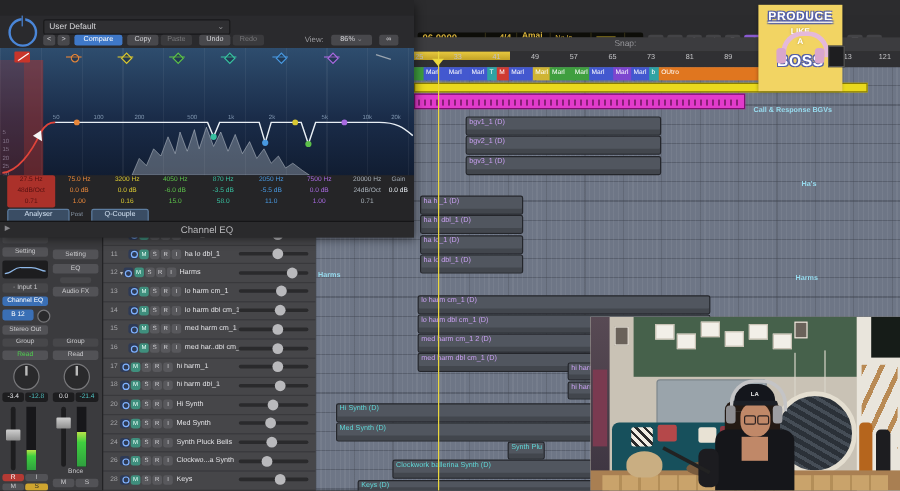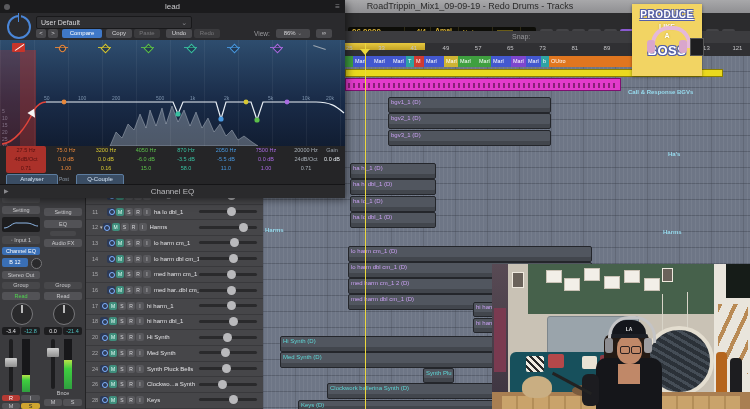--- a/index.html
+++ b/index.html
@@ -93,23 +93,20 @@
   .hp-cup{position:absolute;top:36px;width:8px;height:13px;background:#d9a6cc;border-radius:3px;}
   
   .webcam{left:492px;top:264px;width:258px;height:145px;background:#c9c2b5;overflow:hidden;z-index:30;}
   .wc{position:absolute;}
 </style>
 </head>
 <body>
 
 <div id="stage">
 
-  <div class="tb titlebar">
-    <div class="abs" style="left:305px;top:0;width:330px;text-align:center;">RoadTrippin_Mix1_09-09-19 - Redo Drums - Tracks</div>
-  </div>
 
   <div class="tb controlbar">
     <div class="lcd">
       <div class="seg" style="width:56px;">
         <span class="big">06.0000</span>
         <span class="sm">eep Tempo</span>
       </div>
       <div class="seg" style="width:20px;text-align:right;">
         <span class="big" style="font-size:7px;">4/4</span>
         <span class="sm">/16</span>
@@ -445,25 +442,20 @@
     <div class="fader-thumb" style="left:47px;top:160px;"></div>
     <div class="meter" style="left:64px;top:151px;height:50px;">
         <div class="fill" style="height:58%;"></div>
       </div>
     <div class="abs" style="left:44px;top:202px;width:38px;font-size:5.5px;text-align:center;color:#c9c9cc;">Bnce</div>
     <div class="i-btn" style="left:44px;top:211px;width:18px;height:7px;line-height:7px;">M</div>
     <div class="i-btn" style="left:63px;top:211px;width:19px;height:7px;line-height:7px;">S</div>
   </div>
 
   <div class="abs plugin" style="z-index:20;">
-    <div class="p-title">
-      <div class="abs" style="left:4px;top:4px;width:6px;height:6px;border-radius:50%;background:#5a5a5e;"></div>
-      <span>lead</span>
-      <div class="abs" style="right:5px;top:0;color:#88888c;">≡</div>
-    </div>
     <div class="p-head">
       <div class="abs" style="left:7px;top:2px;width:20px;height:20px;border:2px solid #4a86d8;border-radius:50%;">
         <div class="abs" style="left:9px;top:-4px;width:2px;height:9px;background:#2a2a2d;border-left:1px solid #4a86d8;"></div>
       </div>
       <div class="abs" style="left:36px;top:3px;width:150px;height:11px;background:#2f2f32;border:1px solid #19191b;border-radius:2px;font-size:7px;line-height:11px;padding-left:4px;color:#d8d8db;">
         <span>User Default</span>
         <span style="float:right;padding-right:4px;color:#8a8a8e;">⌄</span>
       </div>
       <div class="p-btn" style="left:36px;top:16px;width:10px;">&lt;</div>
       <div class="p-btn" style="left:48px;top:16px;width:10px;">&gt;</div>

